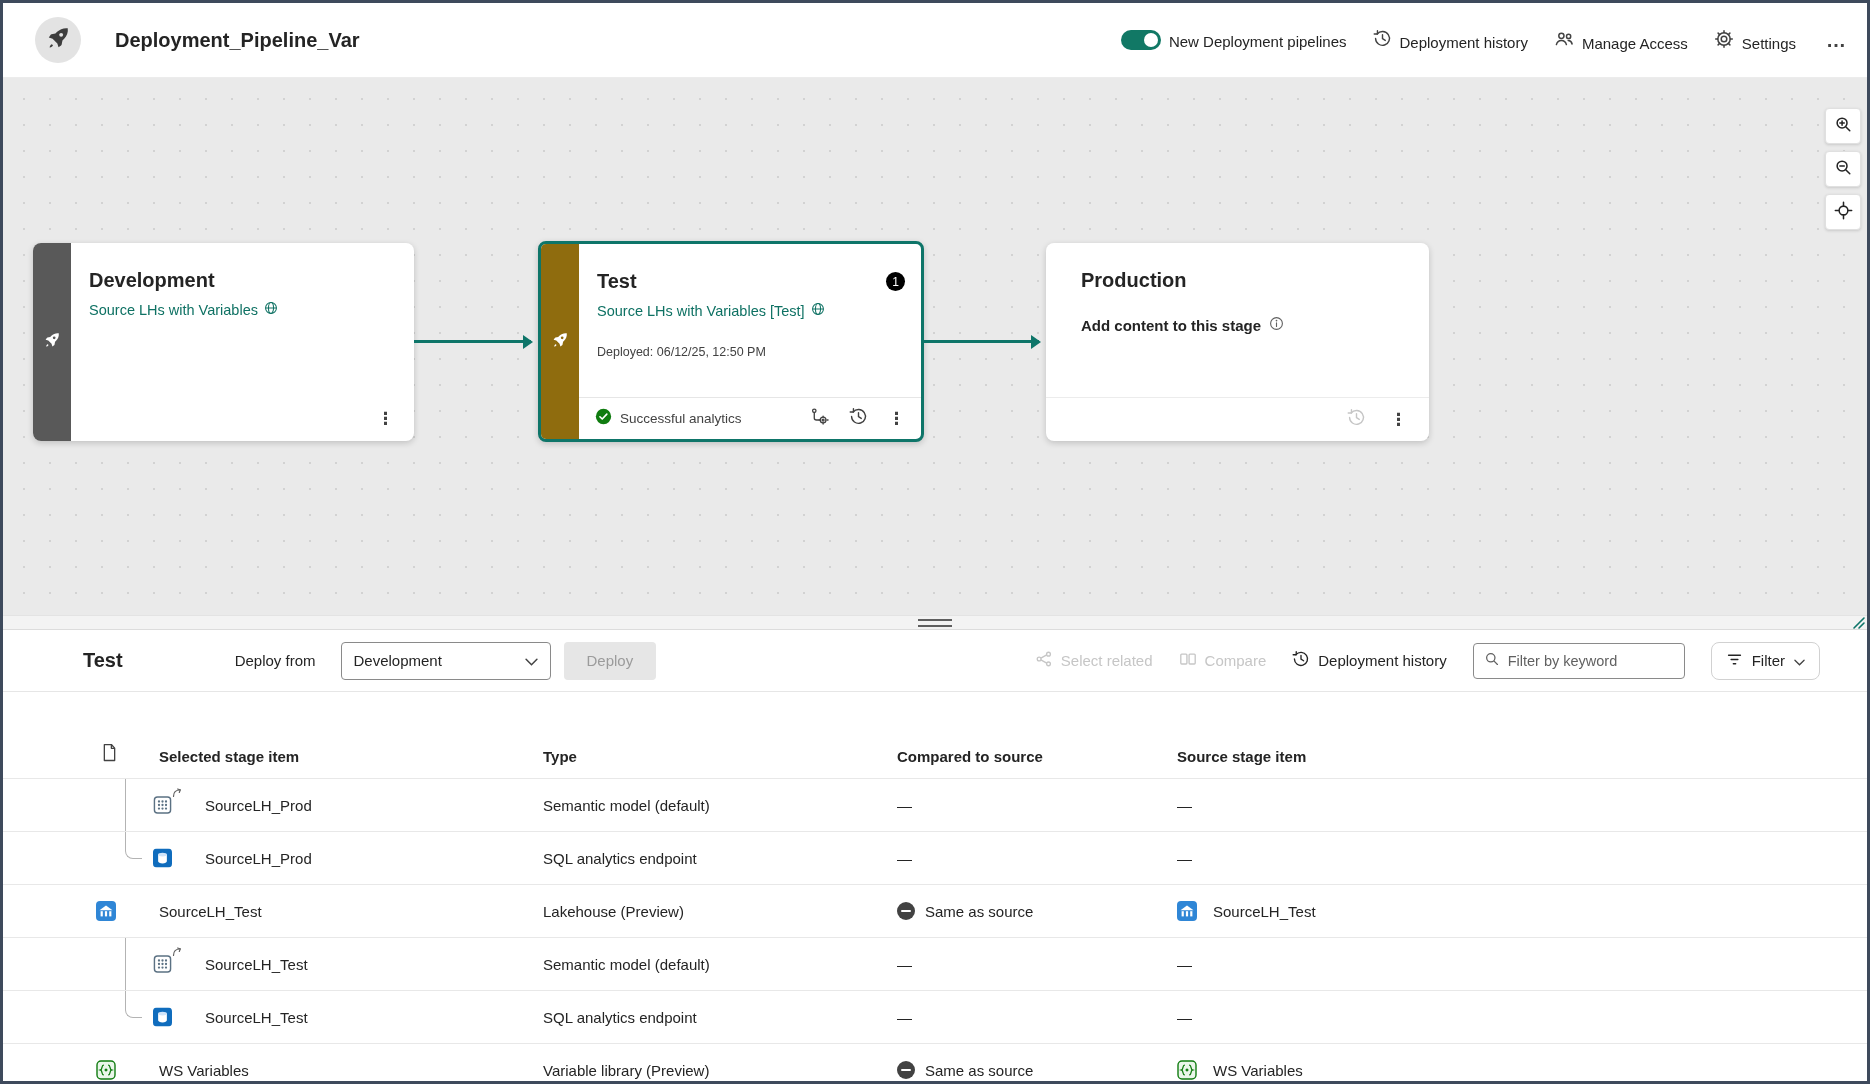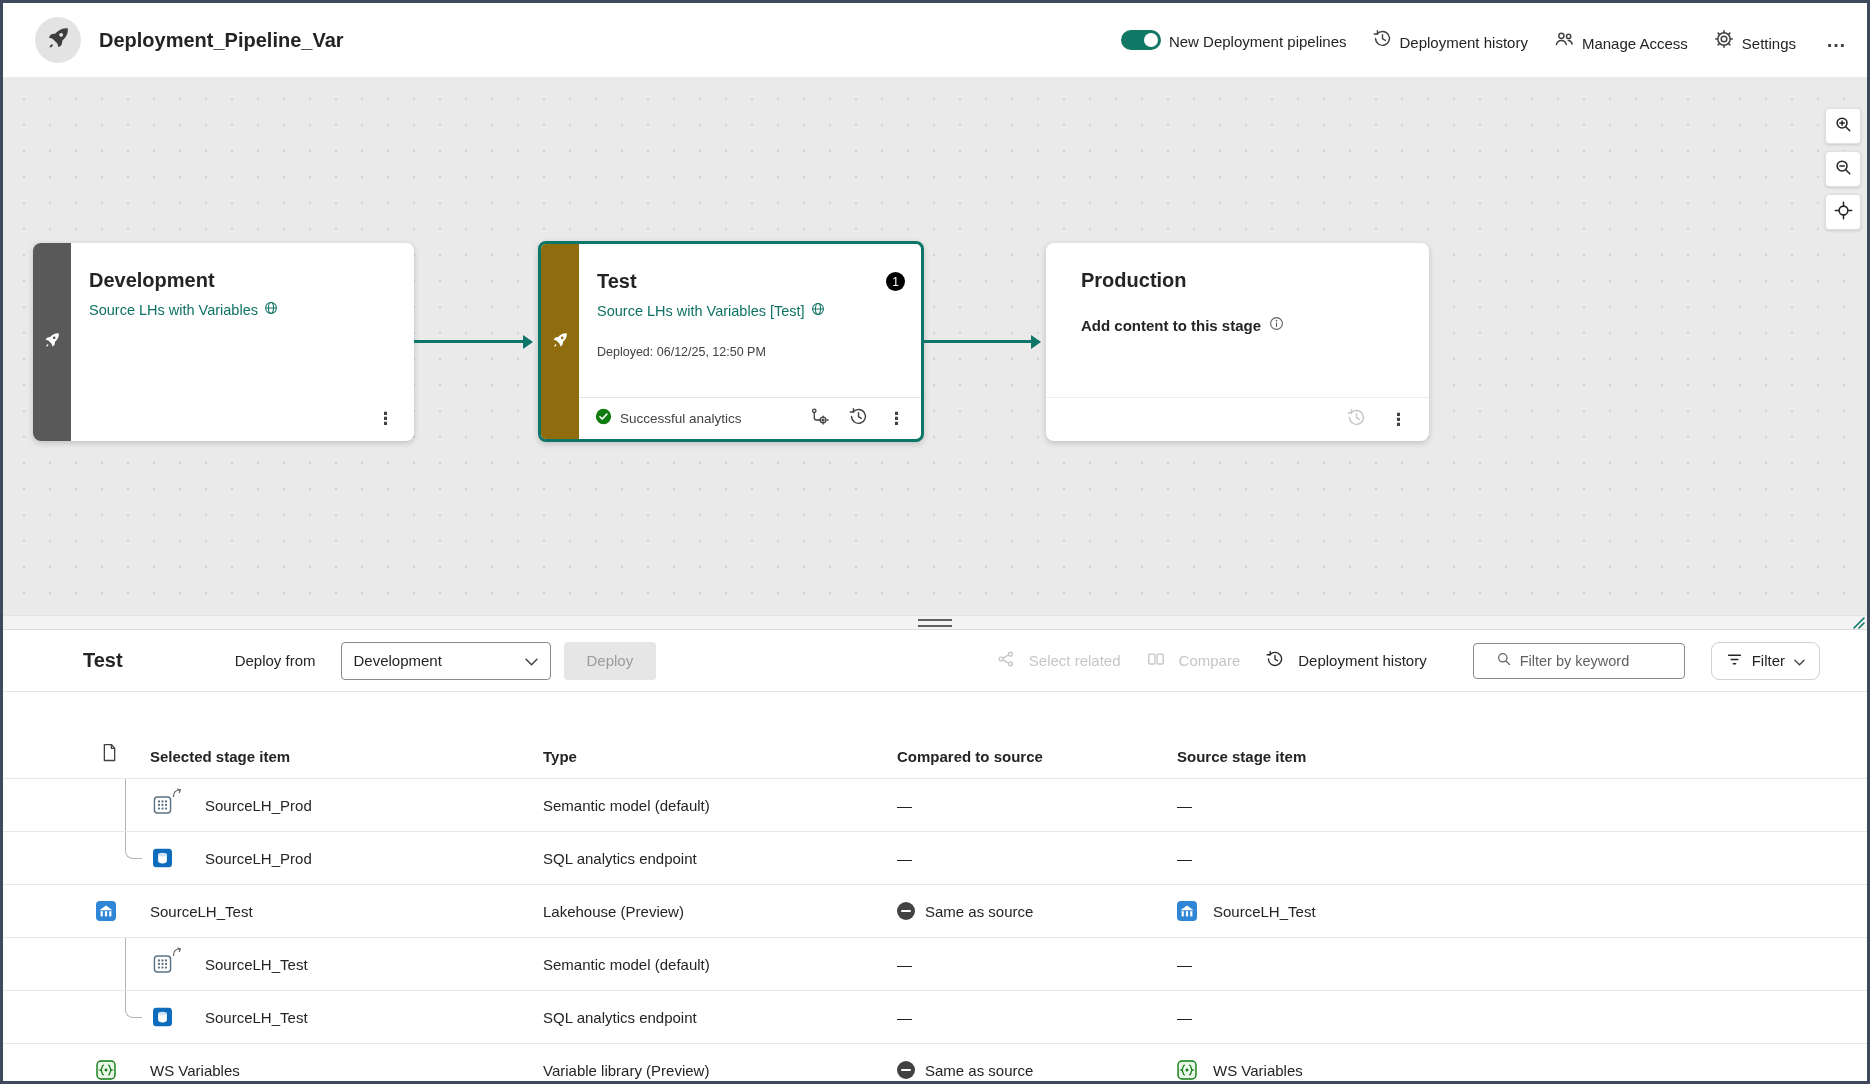--- a/index.html
+++ b/index.html
@@ -7,21 +7,21 @@
   body { font-family: "Liberation Sans", "DejaVu Sans", sans-serif; color:#242424; }
 
   .screen { width:1870px; height:1084px; border:3px solid #3e4a5c; background:#fff;
             display:flex; flex-direction:column; overflow:hidden; position:relative; }
 
   
   .app-header { height:75px; flex:0 0 auto; display:flex; align-items:center;
                 padding:0 16px 0 32px; background:#fff; border-bottom:1px solid #ececec; }
   .avatar { width:46px; height:46px; border-radius:50%; background:#e3e3e3;
             display:flex; align-items:center; justify-content:center; flex:0 0 auto; }
-  .page-title { font-size:20px; font-weight:700; margin-left:18px; }
+  .page-title { font-size:20px; font-weight:700; margin-left:34px; }
   .header-right { margin-left:auto; display:flex; align-items:center; gap:26px; }
   .hitem { display:flex; align-items:flex-end; gap:8px; font-size:15px; color:#242424; cursor:pointer; white-space:nowrap; }
   .toggle { width:40px; height:20px; border-radius:10px; background:#117865; position:relative; flex:0 0 auto; cursor:pointer; }
   .toggle::after { content:""; position:absolute; right:3px; top:3px; width:14px; height:14px; border-radius:50%; background:#fff; }
   .hmore { font-size:20px; font-weight:700; letter-spacing:1px; color:#424242; padding:0 4px; cursor:pointer; }
 
   
   .canvas { height:537px; flex:0 0 auto; position:relative; background:#eaeaea;
             background-image: radial-gradient(#d2d2d2 1.3px, transparent 1.3px);
             background-size:26px 26px; background-position:8px 8px; overflow:hidden; }
@@ -85,38 +85,38 @@
   .bp-toolbar { height:62px; flex:0 0 auto; display:flex; align-items:center;
                 padding:0 47px 0 80px; border-bottom:1px solid #e6e6e6; }
   .bp-title { font-size:20px; font-weight:600; }
   .deploy-from-label { margin-left:112px; font-size:15px; white-space:nowrap; }
   .dropdown { margin-left:25px; width:210px; height:38px; border:1px solid #8a8a8a; border-radius:4px;
               display:flex; align-items:center; padding:0 12px; font-size:15px; cursor:pointer; background:#fff; }
   .dropdown .chev { margin-left:auto; }
   .deploy-btn { margin-left:13px; height:38px; padding:0 23px; background:#e6e6e6; border:none; border-radius:4px;
                 font-size:15px; color:#9b9b9b; font-family:inherit; cursor:default; }
   .bp-right { margin-left:auto; display:flex; align-items:center; gap:26px; }
-  .tool-item { display:flex; align-items:center; gap:14px; font-size:15px; white-space:nowrap; cursor:pointer; }
+  .tool-item { display:flex; align-items:center; gap:8px; font-size:15px; white-space:nowrap; cursor:pointer; }
   .tool-item.disabled { color:#c6c6c6; cursor:default; }
   .searchbox { width:212px; height:36px; border:1px solid #8a8a8a; border-radius:4px;
-               display:flex; align-items:center; padding:0 22px; gap:8px; background:#fff;margin-left:20px; }
+               display:flex; align-items:center; padding:0 10px; gap:8px; background:#fff; }
   .searchbox input { border:none; outline:none; flex:1; font-size:14.5px; font-family:inherit; color:#242424; min-width:0; }
   .searchbox input::placeholder { color:#616161; }
   .filter-btn { height:38px; padding:0 14px; border:1px solid #d1d1d1; border-radius:8px; background:#fff;
                 display:flex; align-items:center; gap:9px; font-size:15px; cursor:pointer; }
 
   
   .dtable { flex:1; position:relative; overflow:hidden; }
   .thead { position:relative; height:86px; }
   .thead .cell { position:absolute; bottom:13px; font-size:15px; font-weight:700; white-space:nowrap; }
   .hicon { position:absolute; left:99px; bottom:12px; }
   .trow { position:relative; height:53px; border-top:1px solid #e8e8e8; }
   .cell { white-space:nowrap; }
   .trow .cell { position:absolute; top:50%; transform:translateY(-50%); font-size:15px; color:#242424; }
-  .c-name { left:147px; }
+  .c-name { left:156px; }
   .c-name.child { left:202px; }
   .c-type { left:540px; }
   .c-cmp  { left:894px; }
   .c-src  { left:1174px; }
   .dash { color:#5c5c5c; }
   .ricon { position:absolute; top:50%; transform:translateY(-50%); left:93px; display:flex; }
   .ricon.child { left:150px; }
   .src-icon { position:absolute; top:50%; transform:translateY(-50%); left:1174px; display:flex; }
   .c-src.withicon { left:1210px; }
   .cmp-icon { position:absolute; top:50%; transform:translateY(-50%); left:894px; width:18px; height:18px;

